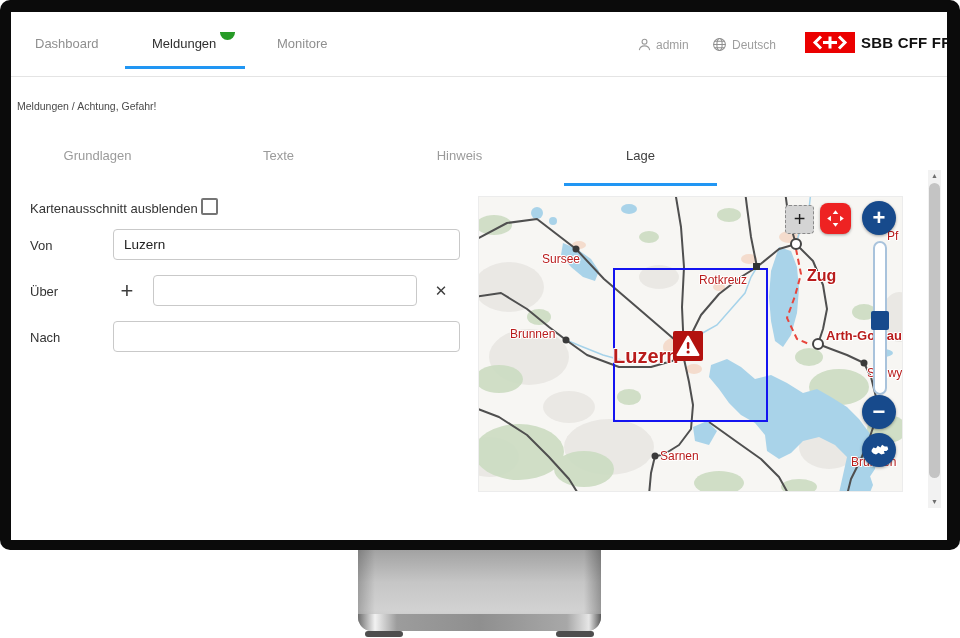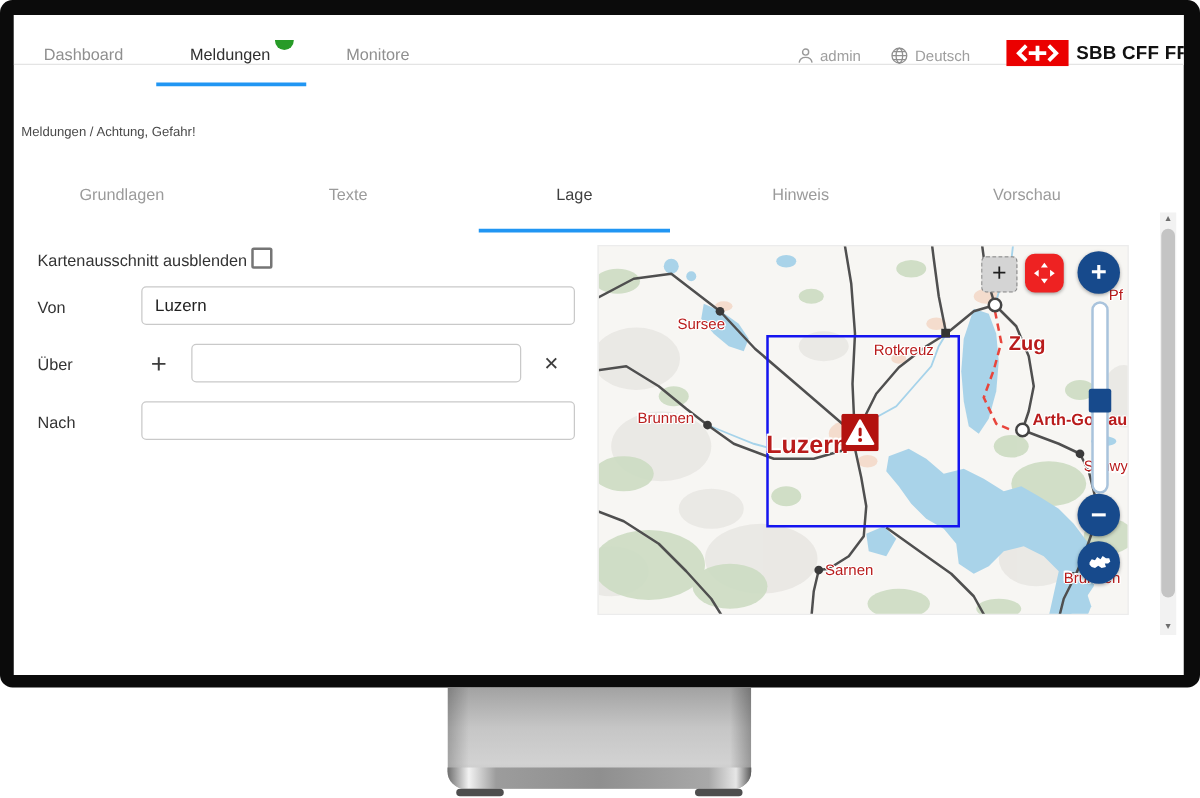--- a/index.html
+++ b/index.html
@@ -12,21 +12,21 @@
                linear-gradient(180deg,#a2a2a2,#c6c6c6 40%,#d2d2d2 75%,#bdbdbd);
     border-radius:0 0 14px 14px;}
   .stand-lip{position:absolute;left:358px;top:614px;width:243px;height:17px;
     background:linear-gradient(90deg,#6e6e6e 0%,#f2f2f2 7%,#9c9c9c 16%,#8f8f8f 50%,#a8a8a8 86%,#e6e6e6 95%,#5a5a5a 100%);
     border-radius:0 0 14px 14px;}
   .foot{position:absolute;top:631px;width:38px;height:6px;background:#4e4e4e;border-radius:3px;}
   .foot.l{left:365px}.foot.r{left:556px}
   
   .screen{position:absolute;left:11px;top:12px;width:936px;height:528px;background:#fff;overflow:hidden;}
   
-  .header{position:absolute;left:0;top:0;width:936px;height:40px;background:#fff;border-bottom:1px solid #e4e4e4;}
+  .header{position:absolute;left:0;top:0;width:936px;height:65px;background:#fff;border-bottom:1px solid #e4e4e4;}
   .nav-item{position:absolute;top:24px;font-size:13px;color:#8f8f8f;cursor:pointer;white-space:nowrap;}
   .nav-item.active{color:#2f2f2f;}
   .nav-underline{position:absolute;left:114px;top:54px;width:120px;height:3px;background:#2196f3;}
   .nav-badge{position:absolute;left:209px;top:20px;width:15px;height:8px;background:#279b27;border-radius:0 0 9px 9px;}
   .hdr-ico{position:absolute;width:15px;height:15px;}
   .hdr-txt{position:absolute;top:26px;font-size:12px;color:#9e9e9e;white-space:nowrap;}
   .brand{position:absolute;left:794px;top:20px;width:50px;height:21px;}
   .brand-txt{position:absolute;left:850px;top:22px;font-size:15px;font-weight:bold;color:#111;letter-spacing:.2px;white-space:nowrap;}
   
   .breadcrumb{position:absolute;left:6px;top:88px;font-size:10.5px;color:#4a4a4a;}
@@ -109,23 +109,22 @@
         </svg>
       </span>
       <div class="brand-txt">SBB CFF FFS</div>
     </div>
 
     <div class="breadcrumb">Meldungen / Achtung, Gefahr!</div>
 
     <div class="tabs">
       <div class="tab">Grundlagen</div>
       <div class="tab">Texte</div>
+      <div class="tab">Hinweis</div>
       <div class="tab active">Lage</div>
-      <div class="tab">Hinweis</div>
-      <div class="tab">Vorschau</div>
     </div>
 
     <div class="flabel" style="top:189px">Kartenausschnitt ausblenden</div>
     <div class="checkbox"></div>
 
     <div class="flabel" style="top:226px">Von</div>
     <input class="tinput" style="left: 102px; top: 217px; width: 347px;" value="Luzern">
 
     <div class="flabel" style="top:272px">Über</div>
     <div class="mini-btn" style="left:104px;top:267px;font-size:22px;font-weight:300">+</div>

